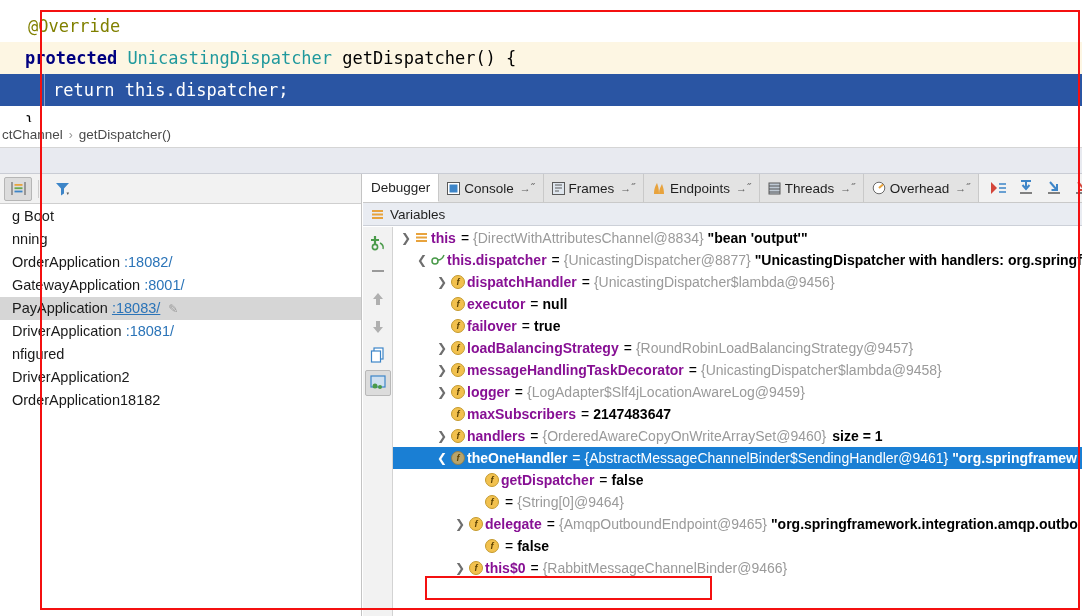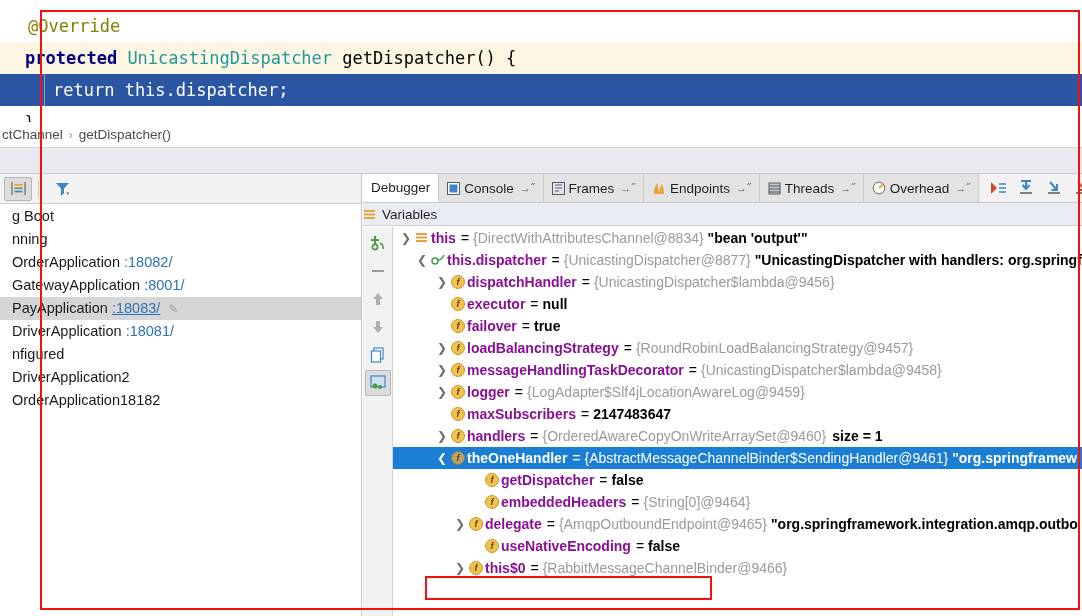--- a/index.html
+++ b/index.html
@@ -105,21 +105,21 @@
     white-space:nowrap; position:relative;
   }
   .tab.active { background:#ffffff; border-bottom:1px solid #ffffff; font-weight:normal;text-align:right; }
   .tab .pin { color:#5a5a5a; font-size: 11px; margin-left:2px; }
 
   .dbg-actions { display:flex; align-items:center; margin-left:6px; gap:2px; }
   .act { width:26px; height:24px; display:flex; align-items:center; justify-content:center; }
 
   .vars-header {
     height: 23px; background:#e9ecf2; border-bottom:1px solid #ccd0d8;
-    display:flex; align-items:center; gap:6px; 
+    display:flex; align-items:center; gap:6px; padding-left:8px;
     font-size: 13.5px; color:#1f1f1f;
   }
 
   .vars-body { position:absolute; left:0; top:53px; right:0; bottom:0; display:flex; }
   .vars-side {
     width: 30px; background:#f2f2f2; border-right:1px solid #d3d3d3;
     display:flex; flex-direction:column; align-items:center; padding-top:3px; gap:2px;
   }
   .side-btn { width:26px; height:26px; display:flex; align-items:center; justify-content:center; border-radius:2px; }
   .side-btn.pressed { background:#dcdcdc; border:1px solid #b8b8b8; }
@@ -490,41 +490,39 @@
           <span class="vname">getDispatcher</span>
           <span class="veq">=</span>
           <span class="vval">false</span>
         </div>
 
         <div class="trow" style="padding-left:76px">
           <span class="arrow blank">❯</span>
           <span class="vicon wrap-rel">
               <span class="f-ico">f</span>
             </span>
-          <span class="vname">embeddedHeaders</span>
           <span class="veq">=</span>
           <span class="vtype">{String[0]@9464}</span>
         </div>
 
         <div class="trow" style="padding-left:60px">
           <span class="arrow">❯</span>
           <span class="vicon wrap-rel">
               <span class="f-ico">f</span>
             </span>
           <span class="vname">delegate</span>
           <span class="veq">=</span>
           <span class="vtype">{AmqpOutboundEndpoint@9465}</span>&nbsp;<span class="vval">"org.springframework.integration.amqp.outbo</span>
         </div>
 
         <div class="trow" style="padding-left:76px">
           <span class="arrow blank">❯</span>
           <span class="vicon wrap-rel">
               <span class="f-ico">f</span>
             </span>
-          <span class="vname">useNativeEncoding</span>
           <span class="veq">=</span>
           <span class="vval">false</span>
         </div>
 
         <div class="trow" style="padding-left:60px">
           <span class="arrow">❯</span>
           <span class="vicon wrap-rel">
               <span class="f-ico">f</span>
             </span>
           <span class="vname">this$0</span>

